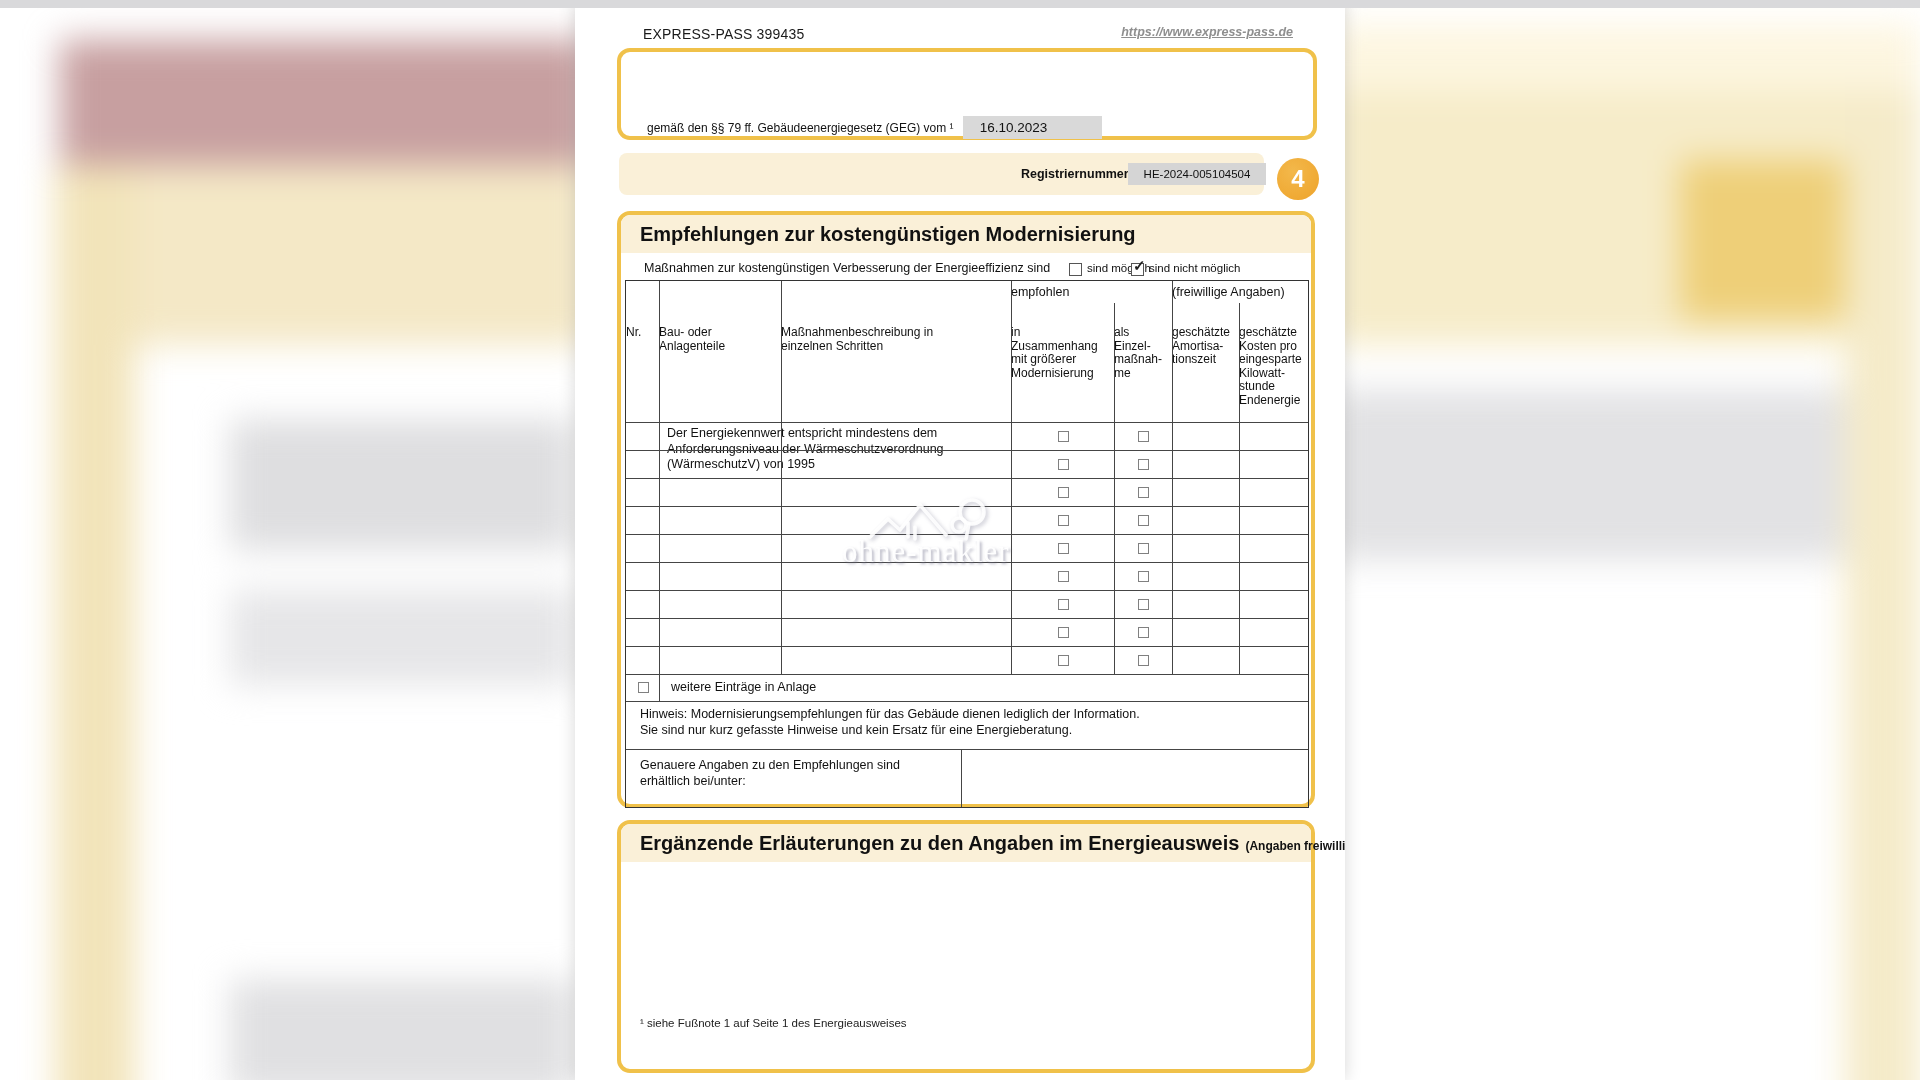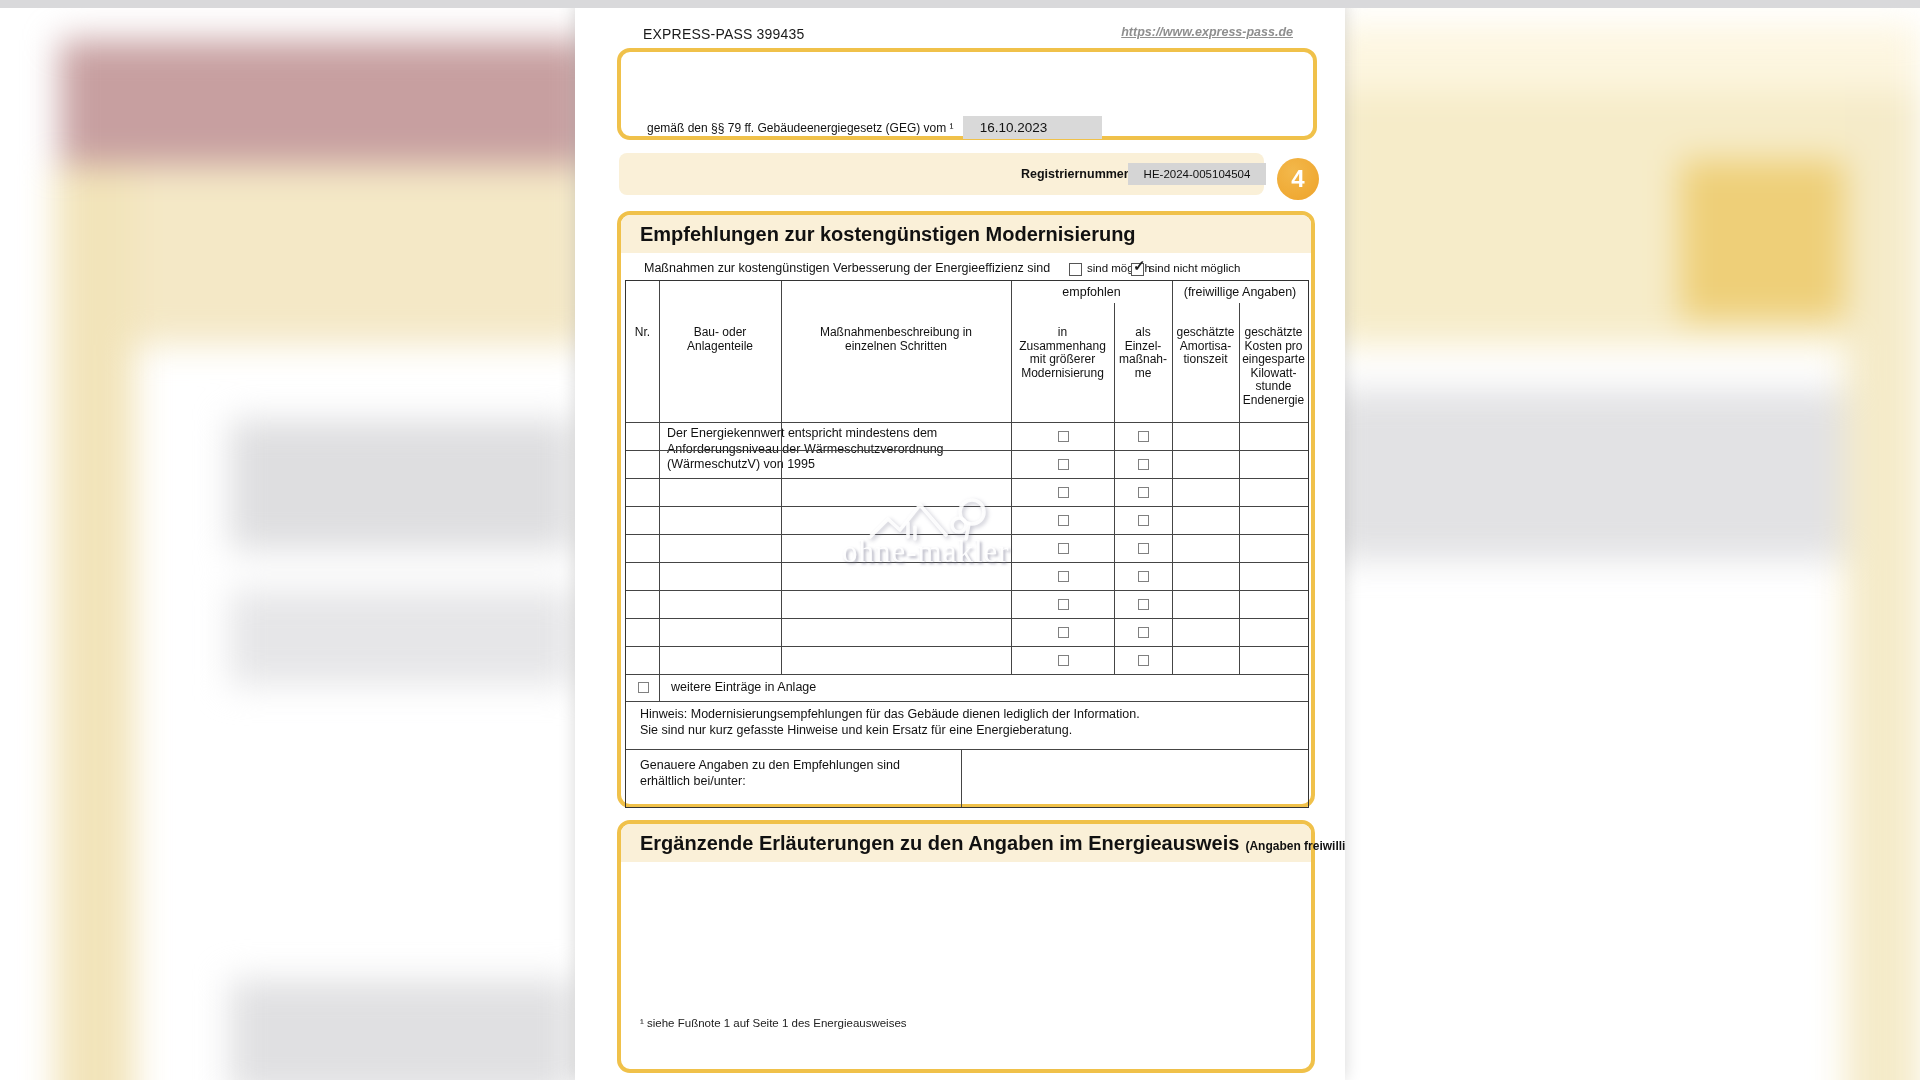--- a/index.html
+++ b/index.html
@@ -42,21 +42,21 @@
   .box-head .t{position:absolute;left:19px;top:0;line-height:38px;font-size:20px;font-weight:700;white-space:nowrap;}
   .introrow{position:absolute;left:23px;top:46px;font-size:12.5px;white-space:nowrap;}
   .cb{position:absolute;width:11px;height:11px;border:1px solid #555;background:#fff;}
   .cb .check{position:absolute;left:1px;top:-7px;font-size:15px;font-weight:700;color:#222;}
   .cblabel{position:absolute;font-size:11.5px;top:47px;white-space:nowrap;}
   
   .tbl{position:absolute;left:50px;top:280px;width:682px;height:526px;border:1px solid #333;}
   .vline{position:absolute;width:1px;background:#454545;}
   .hline{position:absolute;left:0;width:682px;height:1px;background:#454545;}
   .cbx{position:absolute;width:9px;height:9px;border:1px solid #808080;background:#fff;}
-  .th{position:absolute;top:45px;text-align:center;font-size:12px;line-height:13.5px;white-space:pre-line;}
+  .th{position:absolute;top:45px;font-size:12px;line-height:13.5px;white-space:pre-line;}
   .th.group{top:5px;font-size:12.5px;}
   .note{position:absolute;left:41px;top:145px;width:358px;font-size:12.5px;line-height:15.5px;white-space:pre-line;}
   .weitere{position:absolute;left:45px;top:399px;font-size:12.5px;}
   .hinweis{position:absolute;left:14px;top:425px;font-size:12.5px;line-height:16px;width:650px;}
   .hinweis .b{font-weight:400;}
   .genauere{position:absolute;left:14px;top:477px;font-size:12.5px;line-height:15.5px;white-space:pre-line;width:310px;}
   
   .supbox{left:42px;top:820px;width:690px;height:245px;}
   .suptitle{position:absolute;left:19px;top:0;height:38px;display:flex;align-items:baseline;justify-content:center;}
   .suptitle .big{font-size:20px;font-weight:700;line-height:38px;white-space:nowrap;}

